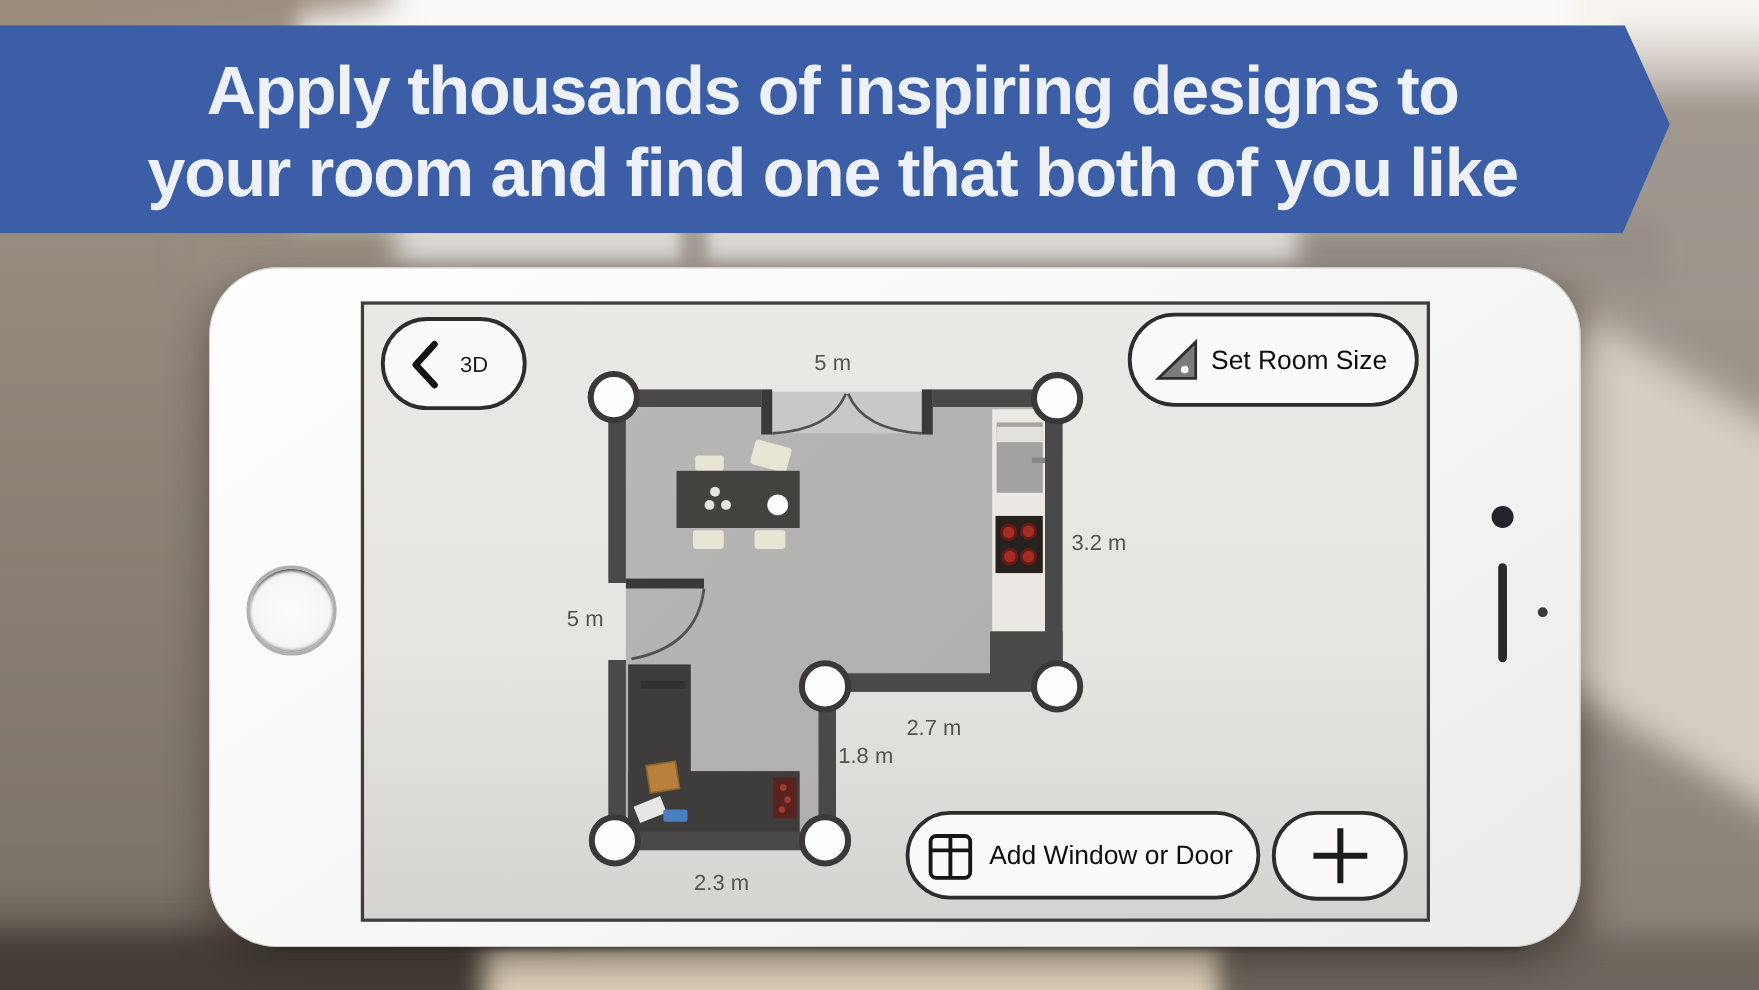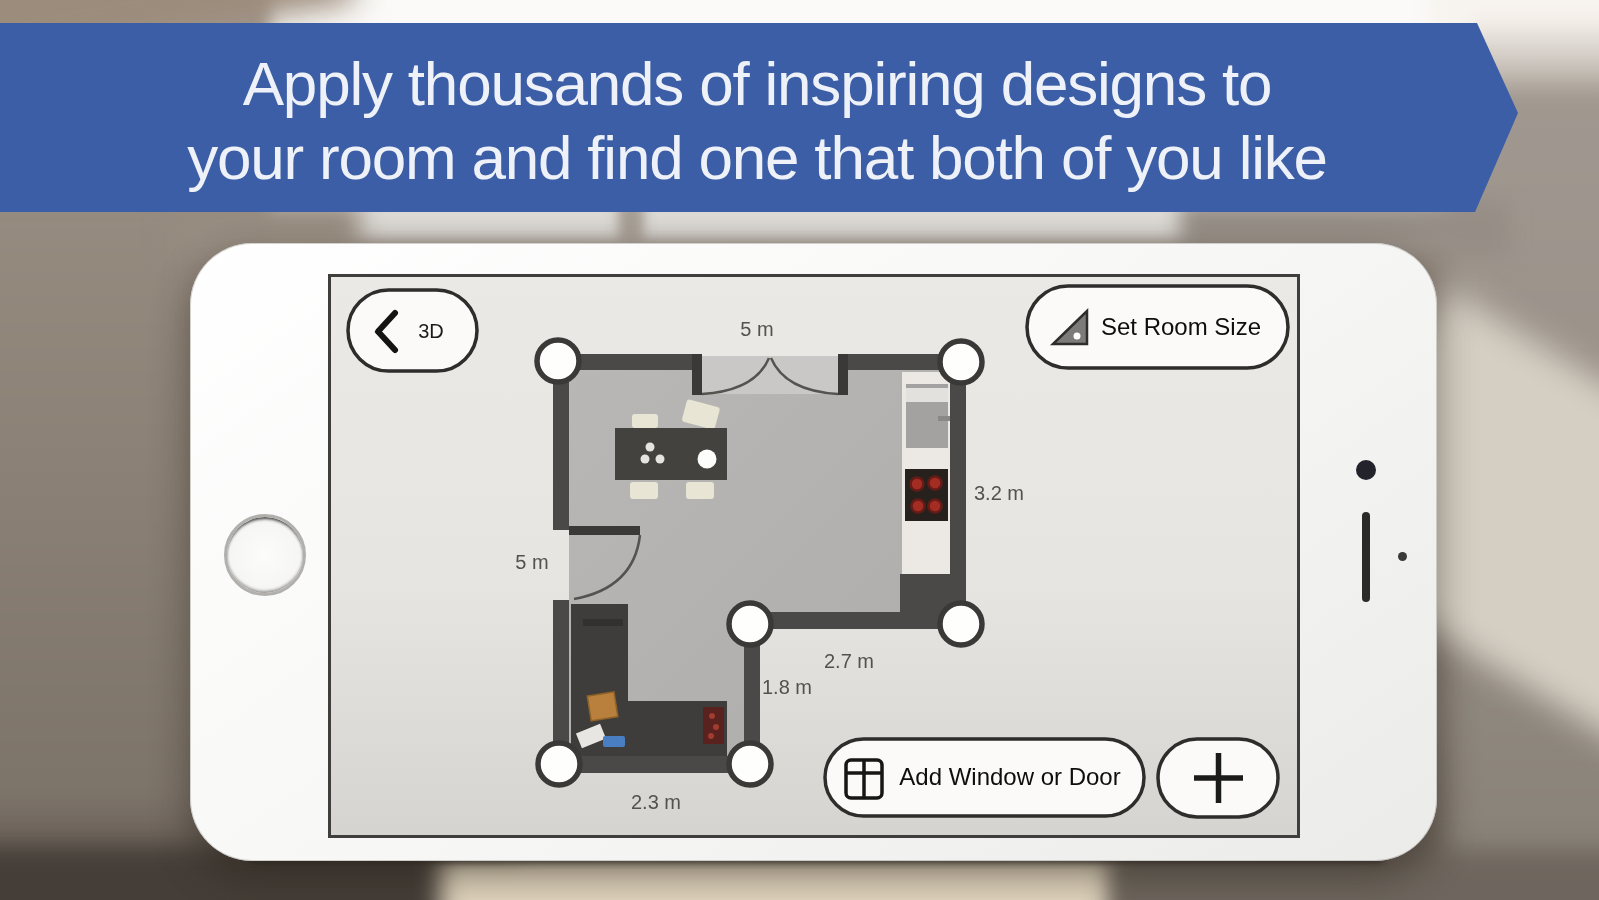--- a/index.html
+++ b/index.html
@@ -32,21 +32,21 @@
 
   <div class="abs" style="left:-60px;top:845px;width:580px;height:120px;background:#453e38;filter:blur(12px);"></div>
 
   <div class="abs" style="left:440px;top:855px;width:680px;height:100px;background:#e2d6bf;filter:blur(12px);"></div>
 
   <div class="abs" style="left:1110px;top:850px;width:560px;height:110px;background:#6e665e;filter:blur(12px);"></div>
 </div>
 
 <div class="abs" style="left:0;top:0;width:1599px;height:230px;clip-path:polygon(0px 23px,1477px 23px,1518px 113px,1475px 212px,0px 212px);background:#3c5ea6;"></div>
 
-<div class="abs" style="left:0;top:47px;width:1514px;text-align:center;color:#eef2f8;font-size:62px;font-weight:normal;line-height:74px;letter-spacing:-1.2px;">Apply thousands of inspiring designs to<br>your room and find one that both of you like</div>
+<div class="abs" style="left:0;top:47px;width:1514px;text-align:center;color:#eef2f8;font-size:62px;font-weight:bold;line-height:74px;letter-spacing:-1.2px;">Apply thousands of inspiring designs to<br>your room and find one that both of you like</div>
 
 <div class="abs" style="left:248px;top:855px;width:1136px;height:8px;border-radius:4px;background:rgba(48,43,38,0.8);filter:blur(3px);"></div>
 
 <div class="abs" style="left:190px;top:243px;width:1247px;height:618px;border-radius:62px;background:linear-gradient(145deg,#ffffff 0%,#f7f7f6 50%,#ebebea 100%);box-shadow:0 16px 38px rgba(35,28,20,0.45), inset 0 0 0 1px rgba(150,145,138,0.4);"></div>
 
 <div class="abs" style="left:224px;top:514px;width:76px;height:76px;border-radius:50%;border:3px solid #b2b0ad;background:radial-gradient(circle,#fcfcfb,#f2f2f0);box-shadow:inset 0 3px 3px -1px rgba(45,45,43,0.85), inset 0 -3px 3px -1px rgba(75,73,70,0.55);"></div>
 
 <div class="abs" style="left:1356px;top:460px;width:20px;height:20px;border-radius:50%;background:#23232b;"></div>
 
 <div class="abs" style="left:1362px;top:512px;width:8px;height:90px;border-radius:4px;background:#2a2a2a;"></div>

